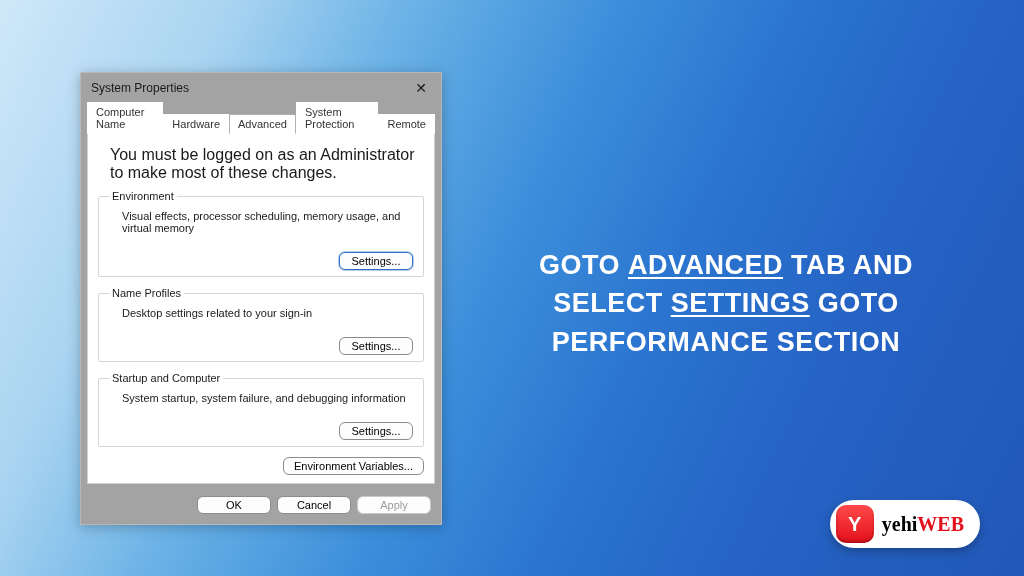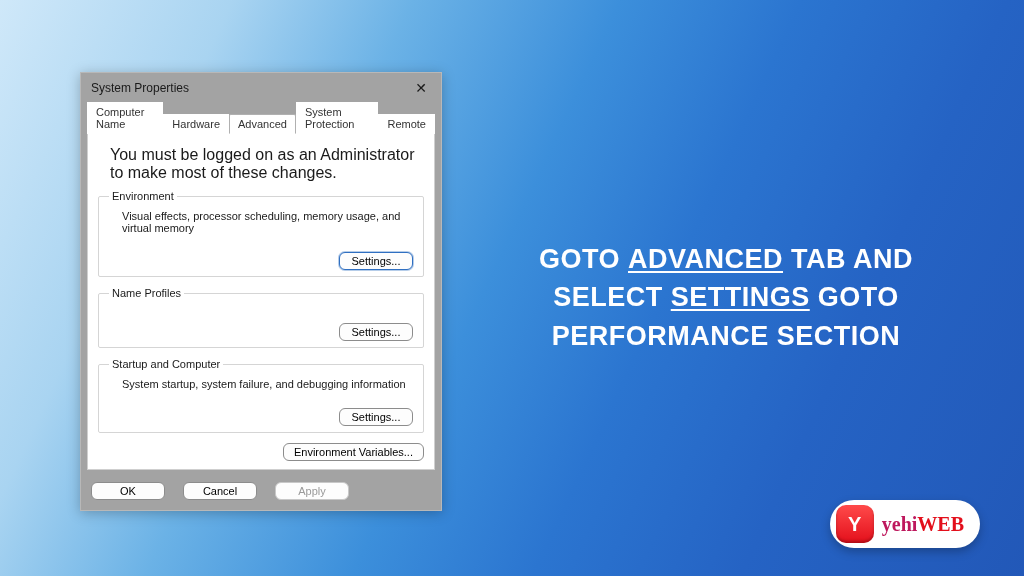--- a/index.html
+++ b/index.html
@@ -96,29 +96,29 @@
     border:1px solid #2f6fc1;
     box-shadow:0 0 0 1px rgba(47,111,193,.35);
   }
   button.winbtn:disabled {
     color:#9a9a9a;
     border-color:#c8c8c8;
   }
 
   .actionbar {
     display:flex;
-    justify-content:flex-start;
-    gap:18px;
+    justify-content:flex-end;
+    gap:6px;
     padding:6px 10px 10px 10px;
   }
 
   
   .instruction {
     position:absolute;
-    left:498px; top:240px;
+    left:498px; top:246px;
     width:456px;
     color:#ffffff;
     font-family: "Segoe UI", Arial, sans-serif;
     font-weight:600;
     font-size:27px;
     line-height:1.42;
     text-align:center;
     letter-spacing:0.5px;
   }
   .instruction .ul { text-decoration: underline; font-weight:800; text-underline-offset:3px; }
@@ -139,21 +139,21 @@
     border-radius:10px;
     display:flex; align-items:center; justify-content:center;
     color:#fff; font-weight:800; font-size:20px;
     font-family: Arial, sans-serif;
     box-shadow: inset 0 -2px 3px rgba(0,0,0,.25);
   }
   .logo-text {
     font-family: "Comic Sans MS", "Segoe Script", cursive;
     font-size:20px;
   }
-  .logo-yehi { color:#be185d; font-weight:700; }
+  .logo-yehi { color:#000000; font-weight:700; }
   .logo-web  { color:#e30f1b; font-weight:800; }
 </style>
 </head>
 <body>
 
 <div class="window">
   <div class="titlebar">
     <span>System Properties</span>
     <span class="close-x">✕</span>
   </div>
@@ -172,20 +172,21 @@
     <fieldset class="group">
       <legend>Environment</legend>
       <div class="group-desc">Visual effects, processor scheduling, memory usage, and virtual memory</div>
       <div class="btnrow">
         <button class="winbtn highlight">Settings...</button>
       </div>
     </fieldset>
 
     <fieldset class="group">
       <legend>Name Profiles</legend>
+      <div class="group-desc">Desktop settings related to your sign-in</div>
       <div class="btnrow">
         <button class="winbtn">Settings...</button>
       </div>
     </fieldset>
 
     <fieldset class="group">
       <legend>Startup and Computer</legend>
       <div class="group-desc">System startup, system failure, and debugging information</div>
       <div class="btnrow">
         <button class="winbtn">Settings...</button>

